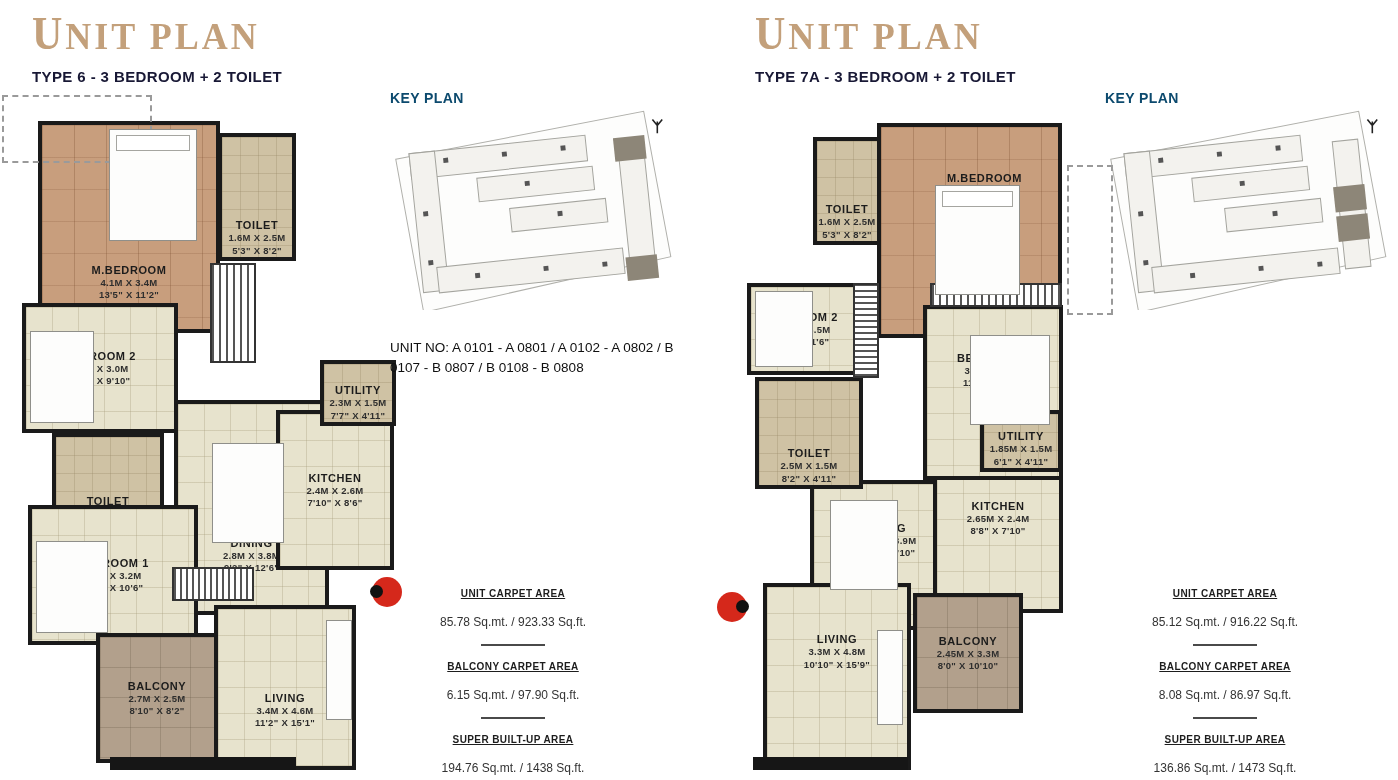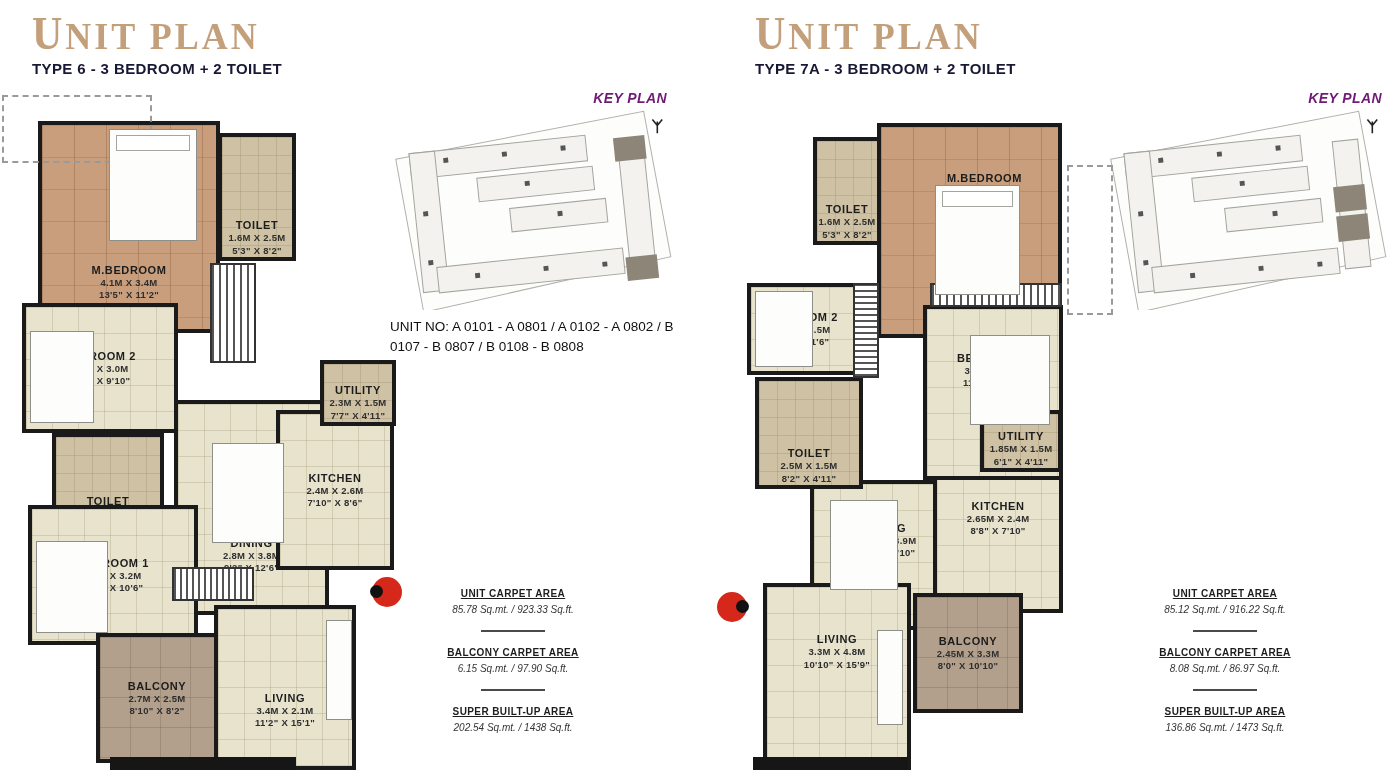--- a/index.html
+++ b/index.html
@@ -8,21 +8,21 @@
   .page { position:relative; width:1398px; height:620px; background:#fff; }
 
   
   .col-header { position:absolute; top:8px; }
   .hdr-left  { left:32px; }
   .hdr-right { left:755px; }
   .plan-title { font-family:"Liberation Serif", serif; font-size:36px; font-weight:700;
                 color:#c3a07b; letter-spacing:3px; transform:scaleY(1.08);
                 transform-origin:left top; }
   .plan-title::first-letter { font-size:42px; }
-  .plan-subtitle { margin-top:4px; font-size:15px; font-weight:700; color:#181835;
+  .plan-subtitle { margin-top:12px; font-size:15px; font-weight:700; color:#181835;
                    letter-spacing:.4px; }
 
   
   .plan { position:absolute; top:105px; }
   .pl { left:14px;  width:412px; height:665px; }
   .pr { left:725px; width:345px; height:665px; }
 
   .room { position:absolute; border:4px solid #1a1a1a; display:flex;
           align-items:center; justify-content:center; }
   .room-label { text-align:center; line-height:1.3; }
@@ -117,32 +117,32 @@
                   border-radius:50%; background:#111; top:8px; }
   .entry.dot-left::after  { left:-2px; }
   .entry.dot-right::after { right:-2px; }
   .pl .entry { left:358px; top:472px; }
   .pr .entry { left:-8px;  top:487px; }
 
   
   .keyplan { position:absolute; top:90px; width:285px; }
   .kp-left  { left:390px; }
   .kp-right { left:1105px; }
-  .kp-title { text-align:right; font-size:14px; font-weight:700; color:#701a75;
-              letter-spacing:.4px; padding-right:8px;font-style:italic; }
+  .kp-title { text-align:left; font-size:14px; font-weight:700; color:#0c4a6e;
+              letter-spacing:.4px; padding-right:8px; }
   .kp-sketch { margin-top:4px; width:285px; height:200px; }
-  .unit-no { margin-top:3px; font-size:13.5px; color:#101010; line-height:1.5;
+  .unit-no { margin-top:24px; font-size:13.5px; color:#101010; line-height:1.5;
              width:290px; }
 
   
   .areas { position:absolute; top:588px; width:190px; text-align:center; }
   .areas-left  { left:418px; }
   .areas-right { left:1130px; }
   .area-label { font-size:10px; font-weight:700; color:#1d1d1d; letter-spacing:.4px;text-decoration:underline; }
-  .area-value { font-size:10px; color:#333; margin-top:5px;font-style:italic; }
+  .area-value { font-size:12px; color:#333; margin-top:16px; }
   .area-div { width:64px; height:2px; background:#4a4a4a; margin:15px auto; }
 </style>
 </head>
 <body>
 
 <div class="page">
 
   <div class="col-header hdr-left">
     <div class="plan-title">UNIT PLAN</div>
     <div class="plan-subtitle">TYPE 6 - 3 BEDROOM + 2 TOILET</div>
@@ -165,21 +165,21 @@
     <div class="room r8 floor-beige">
       <div class="room-label">
           <div class="room-name">KITCHEN</div>
       <div class="room-dim">2.4M X 2.6M</div>
       <div class="room-dim">7'10" X 8'6"</div>
         </div>
     </div>
     <div class="room r6 floor-beige">
       <div class="room-label">
           <div class="room-name">LIVING</div>
-      <div class="room-dim">3.4M X 2.1M</div>
+      <div class="room-dim">3.4M X 4.6M</div>
       <div class="room-dim">11'2" X 15'1"</div>
         </div>
     </div>
     <div class="room r0 floor-wood">
       <div class="room-label">
           <div class="room-name">M.BEDROOM</div>
       <div class="room-dim">4.1M X 3.4M</div>
       <div class="room-dim">13'5" X 11'2"</div>
         </div>
     </div>
@@ -400,21 +400,21 @@
   </div>
 
   <div class="areas areas-left">
     <div class="area-label">UNIT CARPET AREA</div>
     <div class="area-value">85.78 Sq.mt. / 923.33 Sq.ft.</div>
     <div class="area-div"></div>
     <div class="area-label">BALCONY CARPET AREA</div>
     <div class="area-value">6.15 Sq.mt. / 97.90 Sq.ft.</div>
     <div class="area-div"></div>
     <div class="area-label">SUPER BUILT-UP AREA</div>
-    <div class="area-value">202.54 Sq.mt. / 1438 Sq.ft.</div>
+    <div class="area-value">194.76 Sq.mt. / 1438 Sq.ft.</div>
   </div>
 
   <div class="areas areas-right">
     <div class="area-label">UNIT CARPET AREA</div>
     <div class="area-value">85.12 Sq.mt. / 916.22 Sq.ft.</div>
     <div class="area-div"></div>
     <div class="area-label">BALCONY CARPET AREA</div>
     <div class="area-value">8.08 Sq.mt. / 86.97 Sq.ft.</div>
     <div class="area-div"></div>
     <div class="area-label">SUPER BUILT-UP AREA</div>

